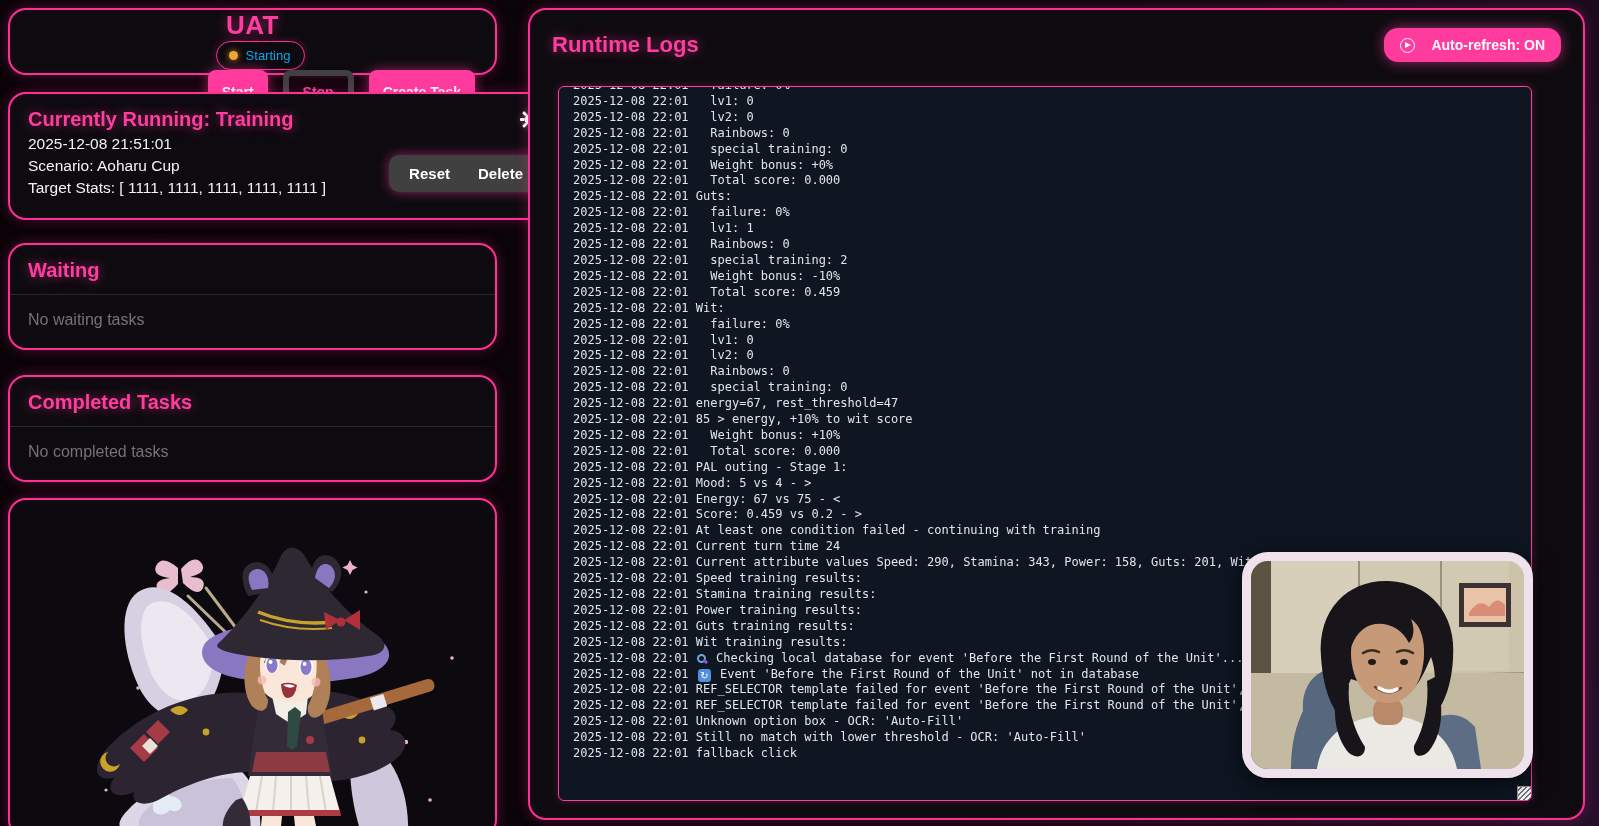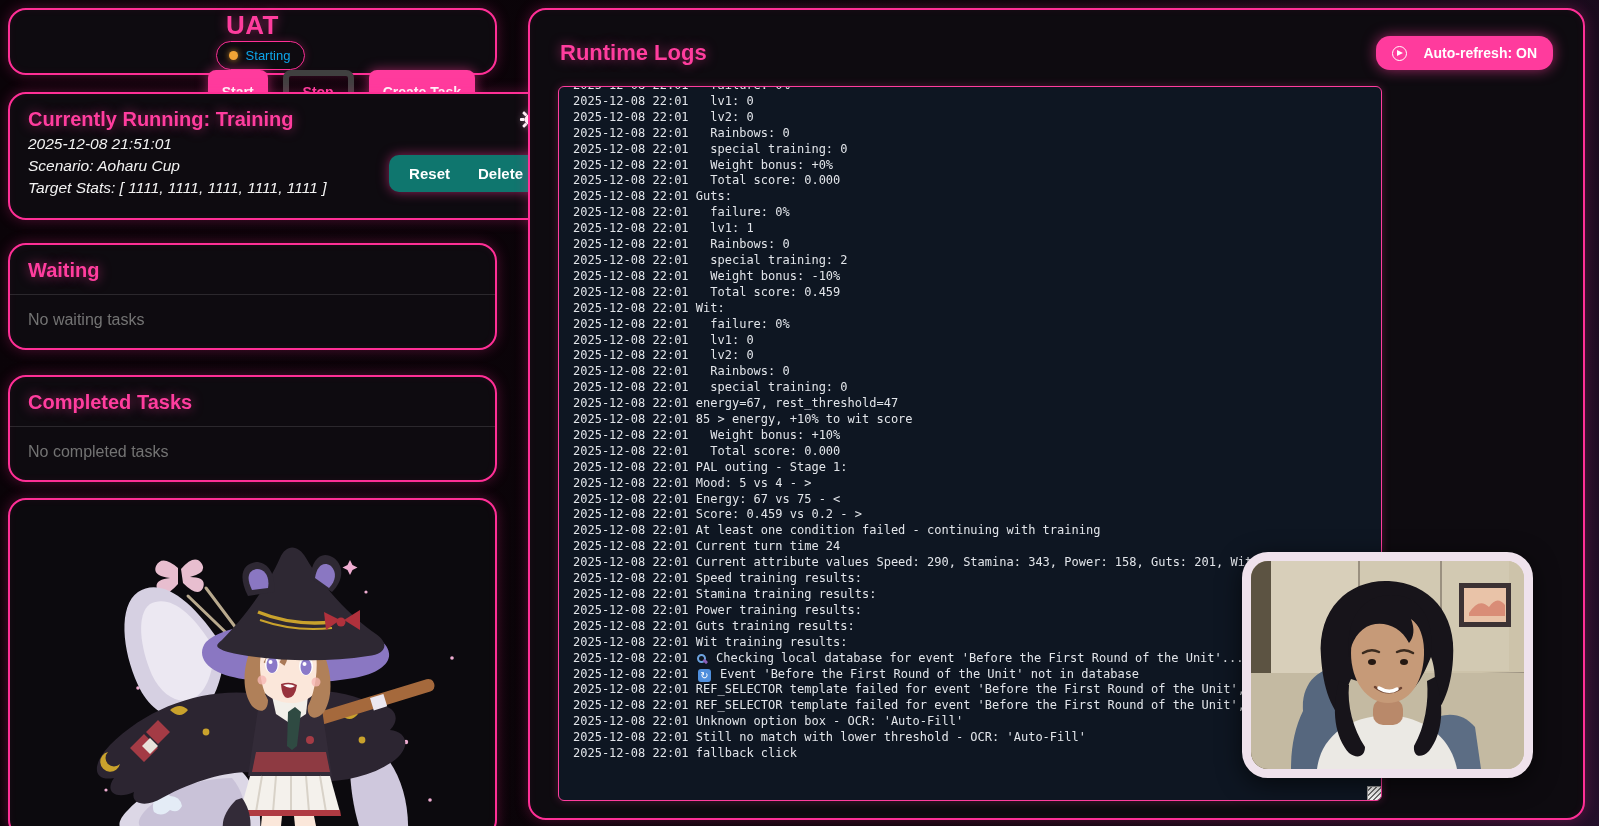--- a/index.html
+++ b/index.html
@@ -27,48 +27,48 @@
   #hdr .btn-row { margin-left:auto; display:flex; gap:15px; }
   .btn { font-family:"Liberation Sans",sans-serif; font-weight:bold; font-size:14px; border-radius:8px;
     padding:8px 14px; cursor:pointer; border:none; }
   .btn.solid { background:#ff3b9d; color:#fff; box-shadow:0 0 12px rgba(255,59,157,.55); }
   .btn.outline { background:transparent; color:#ff3d9e; border:6px solid #404040; }
 
   
   #cur { left:8px; top:92px; width:552px; height:128px; padding:14px 18px; }
   #cur .title { font-size:20px; }
   #cur .gear { position:absolute; right:16px; top:14px; }
-  #cur .line { font-size:15.5px; color:#f2f2f2; margin-top:4px;font-style:italic; }
-  .action-pill { position:absolute; right:15px; bottom:26px; background:#0f766e; border-radius:10px;
+  #cur .line { font-size:15.5px; color:#f2f2f2; margin-top:4px; }
+  .action-pill { position:absolute; right:15px; bottom:26px; background:#404040; border-radius:10px;
     display:flex; align-items:center; padding:8px 6px; box-shadow:0 0 12px rgba(255,59,157,.55); }
   .action-pill button { background:transparent; border:none; color:#fff; font-weight:bold; font-size:15px;
     padding:2px 14px; cursor:pointer; font-family:"Liberation Sans",sans-serif; }
 
   
   .list-panel { left:8px; width:489px; height:107px; }
   #waiting { top:243px; } #completed { top:375px; }
   .list-panel .head { padding:14px 18px 12px; font-size:20px; border-bottom:1px solid rgba(255,255,255,.12); }
   .list-panel .body { padding:16px 18px; font-size:16px; color:#737373; }
 
   
   #chara { left:8px; top:498px; width:489px; height:340px; overflow:hidden; background:#0c0a0e; }
   #chara svg { display:block; }
 
   
-  #logs { left:528px; top:8px; width:1057px; height:812px; padding:8px; }
+  #logs { left:528px; top:8px; width:1057px; height:812px; padding:0; }
   #logs .head { display:flex; align-items:center; padding:18px 22px 10px; }
   #logs .head .title { font-size:22px; }
   .autorefresh { margin-left:auto; background:#ff3b9d; color:#fff; font-weight:bold; font-size:14px;
     border:none; border-radius:14px; padding:9px 16px; display:flex; align-items:center; gap:16px;
     box-shadow:0 0 14px rgba(255,59,157,.6); cursor:pointer; font-family:"Liberation Sans",sans-serif; }
   .play-circle { width:15px; height:15px; border:1.5px solid #fff; border-radius:50%;
     display:inline-flex; align-items:center; justify-content:center; }
   .play-tri { width:0; height:0; border-left:6px solid #fff; border-top:3.5px solid transparent;
     border-bottom:3.5px solid transparent; margin-left:1px; }
-  .log-box { position:absolute; left:28px; top:76px; width:824px; height:715px;
+  .log-box { position:absolute; left:28px; top:76px; width:974px; height:715px;
     background:#0e1622; border:1px solid #ff3d9e; border-radius:6px; overflow:hidden;
     box-shadow:0 0 8px rgba(255,61,158,.25); }
   .log-scroll { width:100%; height:100%; overflow:hidden; padding:0 0 0 14px; }
   .log-content { margin-top:-9px; }
   .log-line { font-family:"DejaVu Sans Mono", monospace; font-size:12px; line-height:15.9px;
     color:#e2e5ea; white-space:pre; }
   .emoji { display:inline-block; vertical-align:-1px; }
   .icon-search { width:9px; height:9px; border:2px solid #6ea4e0; border-radius:50%;
     position:relative; margin:0 3px 0 1px; }
   .icon-search::after { content:""; position:absolute; width:5px; height:2.5px; background:#8a5fb8;

